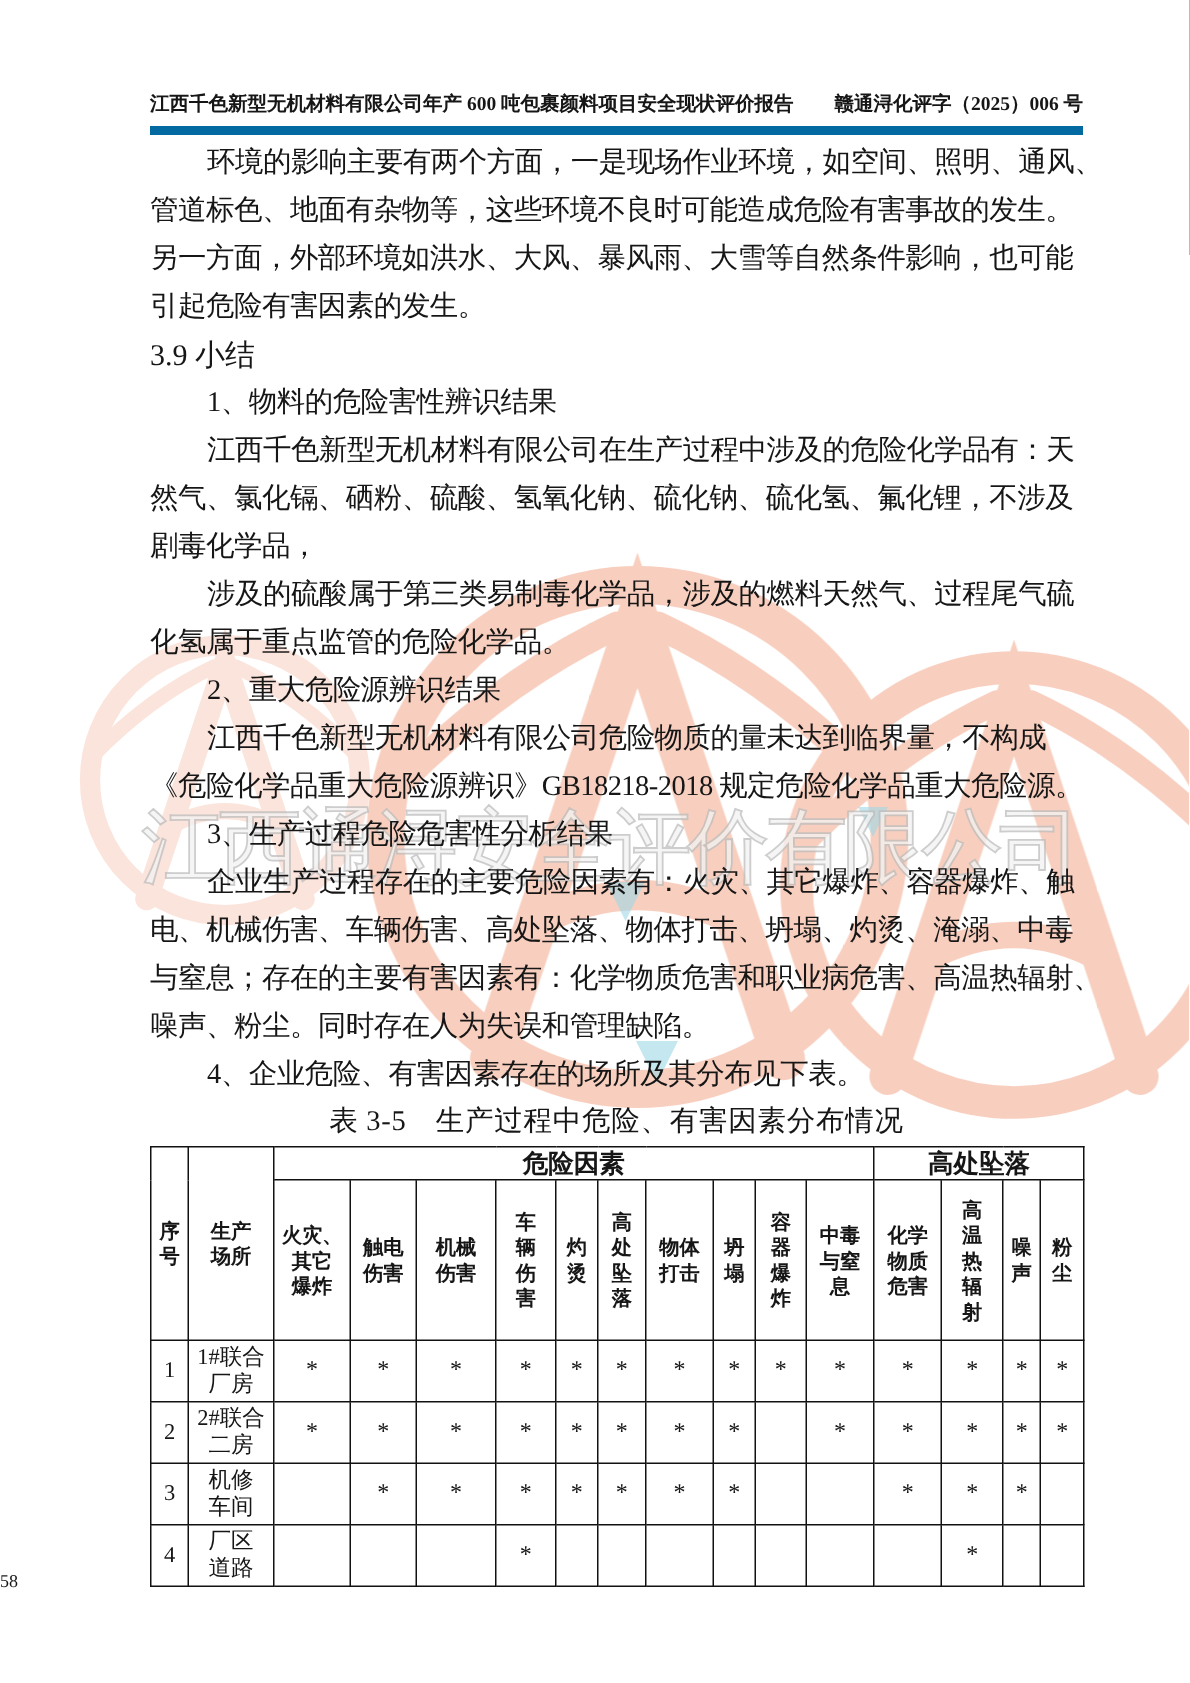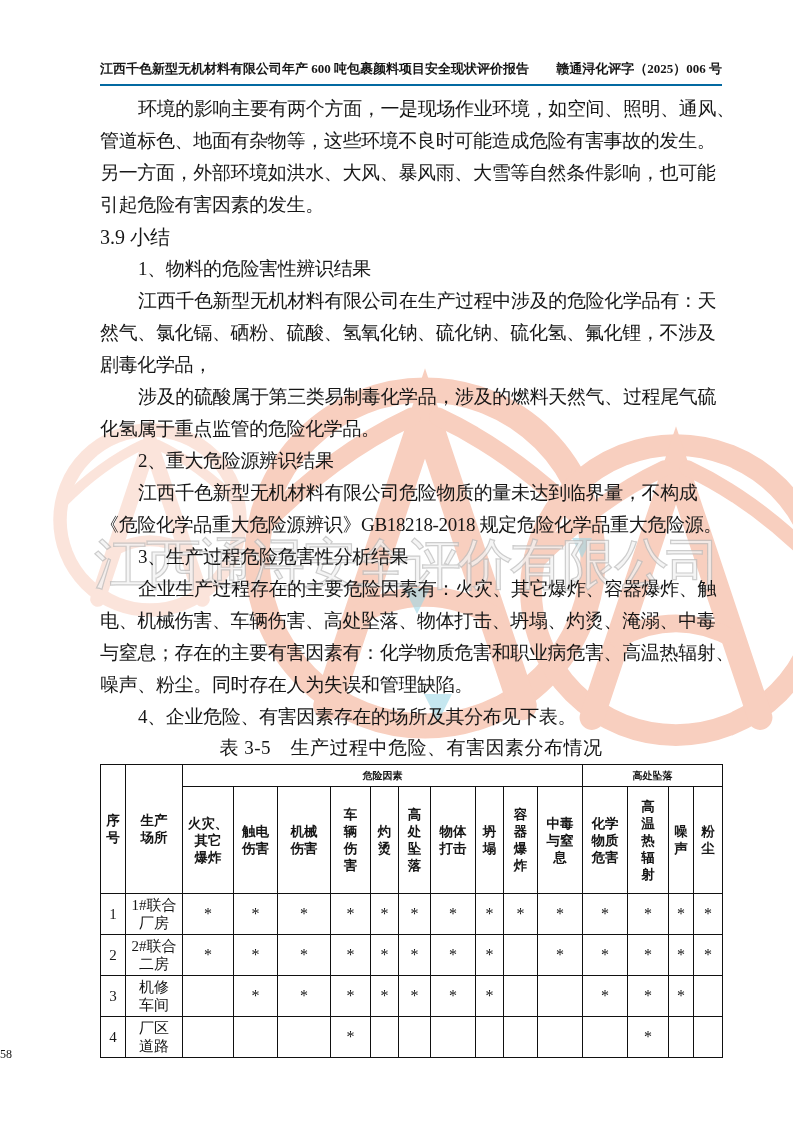--- a/index.html
+++ b/index.html
@@ -20,21 +20,21 @@
     letter-spacing:-3px;
     color:#f2f2f2;
     -webkit-text-stroke:1.2px #bdbdbd;
     opacity:.75;
   }
   
   .doc-header{
     position:absolute;left:100px;top:60px;width:622px;
     display:flex;justify-content:space-between;align-items:flex-end;
     font-size:13px;font-weight:bold;
-    border-bottom:2px solid #0369a1;
+    border-bottom:6px solid #0369a1;
     padding-bottom:6px;
     white-space:nowrap;
   }
   
   .doc-body{position:absolute;left:100px;top:93px;width:622px;}
   .bline{
     height:32px;line-height:32px;
     font-size:19px;letter-spacing:-0.35px;
     white-space:nowrap;
   }
@@ -58,21 +58,21 @@
     border:1px solid #111;
     text-align:center;vertical-align:middle;
     white-space:pre-line;
     padding:1px 0;
     overflow:hidden;
   }
   table.hz th{
     font-family:"Liberation Sans","DejaVu Sans",sans-serif;
     font-weight:bold;font-size:13.5px;line-height:17px;
   }
-  table.hz th.group{font-size:10px;height:19px;line-height:19px;}
+  table.hz th.group{font-size:17px;height:19px;line-height:19px;}
   table.hz tr.factors th{height:104px;}
   table.hz td{
     font-family:"Liberation Serif","DejaVu Serif",serif;
     font-size:15px;line-height:18px;height:38px;
   }
   table.hz td.star{font-size:16px;}
   
   .page-num{
     position:absolute;left:0;top:1047px;width:772px;
     text-align:left;font-size:12px;

